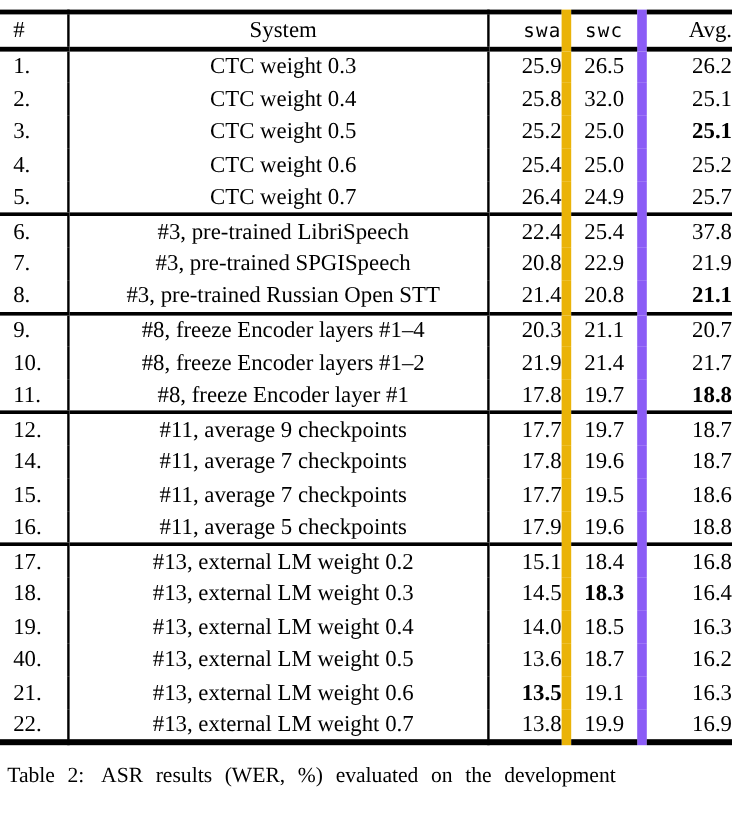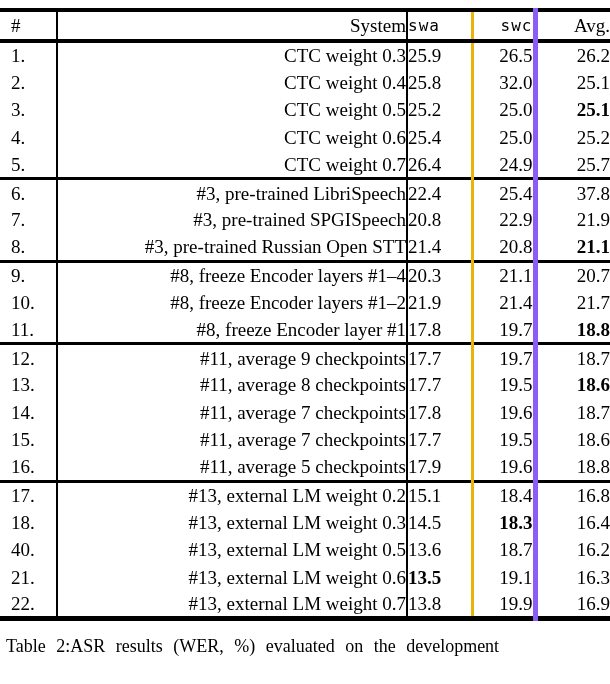--- a/index.html
+++ b/index.html
@@ -37,44 +37,44 @@
     color: #000;
     overflow: hidden;
     white-space: nowrap;
   }
   thead tr { height: 31px; }
   tbody tr { height: 27.5px; }
 
   thead th { border-bottom: 4px solid #000; font-weight: normal; }
 
   .c-num    { text-align: left; padding-left: 11px; border-right: 2px solid #000; }
-  .c-system { text-align: right; padding-left: 8px;  border-right: 2px solid #000; }
-  .c-swa    { text-align: left; border-right: 3px solid #eab308; }
-  .c-swc    { text-align: right; border-right: 5px solid #8b5cf6; }
+  .c-system { text-align: center; padding-left: 8px;  border-right: 2px solid #000; }
+  .c-swa    { text-align: right; border-right: 8px solid #eab308; }
+  .c-swc    { text-align: center; border-right: 8px solid #8b5cf6; }
   .c-avg    { text-align: right; }
 
   th.mono {
     font-family: "DejaVu Sans Mono", monospace;
     font-size: 16px;
     letter-spacing: 1px;
   }
   tr.group-start td { border-top: 3px solid #000; }
   td.bold { font-weight: bold; }
 
   .caption {
     margin-top: 14px;
     padding-left: 6px;
     padding-right: 6px;
     font-size: 18px;
     line-height: 1.3;
     white-space: nowrap;
     word-spacing: 6px;
     color: #000;
   }
-  .caption .cap-label { margin-right: 0; }
+  .caption .cap-label { margin-right: 14px; }
 </style>
 </head>
 <body>
 
 <div class="page">
 
   <table class="results">
     <colgroup>
       <col class="w-num">
         <col class="w-system">
@@ -170,27 +170,20 @@
     <td class="c-avg bold">18.8</td>
   </tr>
         <tr class="group-start">
     <td class="c-num">12.</td>
     <td class="c-system">#11, average 9 checkpoints</td>
     <td class="c-swa">17.7</td>
     <td class="c-swc">19.7</td>
     <td class="c-avg">18.7</td>
   </tr>
         <tr>
-    <td class="c-num">13.</td>
-    <td class="c-system">#11, average 8 checkpoints</td>
-    <td class="c-swa">17.7</td>
-    <td class="c-swc">19.5</td>
-    <td class="c-avg bold">18.6</td>
-  </tr>
-        <tr>
     <td class="c-num">14.</td>
     <td class="c-system">#11, average 7 checkpoints</td>
     <td class="c-swa">17.8</td>
     <td class="c-swc">19.6</td>
     <td class="c-avg">18.7</td>
   </tr>
         <tr>
     <td class="c-num">15.</td>
     <td class="c-system">#11, average 7 checkpoints</td>
     <td class="c-swa">17.7</td>
@@ -212,20 +205,27 @@
     <td class="c-avg">16.8</td>
   </tr>
         <tr>
     <td class="c-num">18.</td>
     <td class="c-system">#13, external LM weight 0.3</td>
     <td class="c-swa">14.5</td>
     <td class="c-swc bold">18.3</td>
     <td class="c-avg">16.4</td>
   </tr>
         <tr>
+    <td class="c-num">19.</td>
+    <td class="c-system">#13, external LM weight 0.4</td>
+    <td class="c-swa">14.0</td>
+    <td class="c-swc">18.5</td>
+    <td class="c-avg">16.3</td>
+  </tr>
+        <tr>
     <td class="c-num">40.</td>
     <td class="c-system">#13, external LM weight 0.5</td>
     <td class="c-swa">13.6</td>
     <td class="c-swc">18.7</td>
     <td class="c-avg">16.2</td>
   </tr>
         <tr>
     <td class="c-num">21.</td>
     <td class="c-system">#13, external LM weight 0.6</td>
     <td class="c-swa bold">13.5</td>

